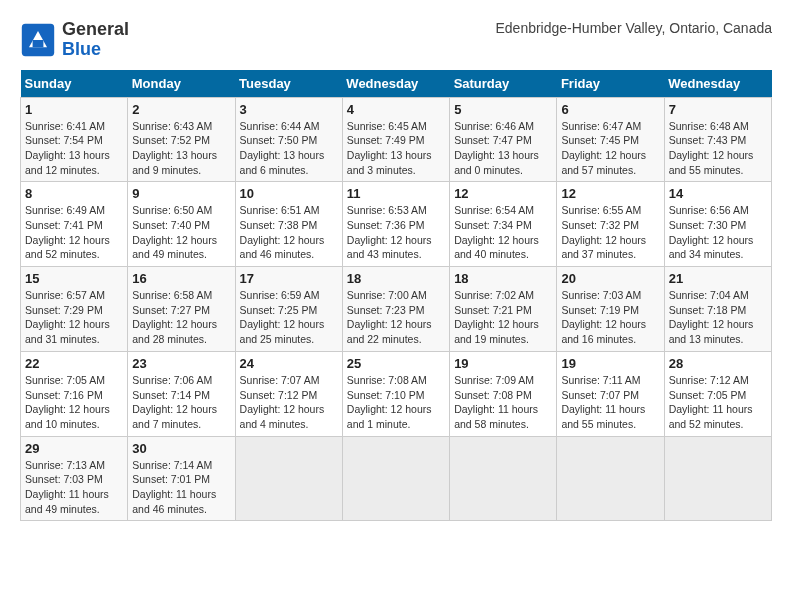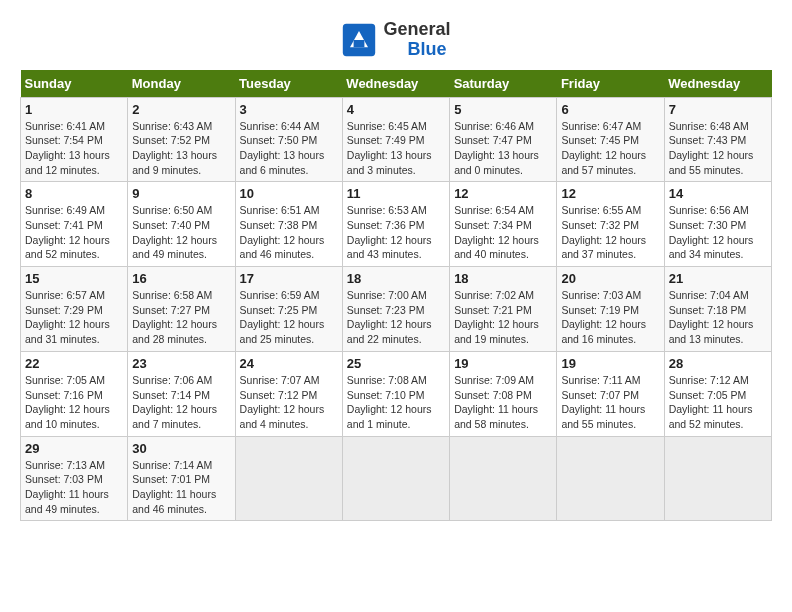--- a/index.html
+++ b/index.html
@@ -5,36 +5,36 @@
     * { box-sizing: border-box; margin: 0; padding: 0; }
     body {
       font-family: Arial, sans-serif;
       background: #fff;
       width: 792px;
       min-height: 612px;
       padding: 20px;
     }
     .header {
       display: flex;
-      justify-content: center;
+      justify-content: space-between;
       align-items: flex-start;
       margin-bottom: 10px;
     }
     .logo {
       display: flex;
       align-items: center;
       gap: 6px;
     }
     .logo-text {
       font-size: 18px;
       font-weight: bold;
       line-height: 1.1;
     }
     .logo-text .general { color: #333; }
-    .logo-text .blue { color: #1565c0; margin-left: 24px; }
+    .logo-text .blue { color: #1565c0; }
     .logo-icon {
       width: 36px;
       height: 36px;
     }
     .title-block {
       text-align: right;
     }
     .month-title {
       font-size: 36px;
       font-weight: normal;
@@ -43,21 +43,21 @@
     .location {
       font-size: 14px;
       color: #444;
     }
     table {
       width: 100%;
       border-collapse: collapse;
       font-size: 11px;
     }
     thead tr th {
-      background: #4d7c0f;
+      background: #0369a1;
       color: #fff;
       padding: 6px 4px;
       text-align: left;
       font-size: 13px;
       font-weight: bold;
     }
     tbody tr td {
       border: 1px solid #ccc;
       vertical-align: top;
       padding: 4px;
@@ -93,20 +93,21 @@
       <rect x="2" y="2" width="36" height="36" rx="4" fill="#1565c0"></rect>
       <polygon points="10,28 20,10 30,28" fill="white"></polygon>
       <rect x="14" y="20" width="12" height="8" fill="#1565c0"></rect>
     </svg>
     <div class="logo-text">
       <span class="general">General</span><br>
       <span class="blue">Blue</span>
     </div>
   </div>
   <div class="title-block">
+    <div class="location">Edenbridge-Humber Valley, Ontario, Canada</div>
   </div>
 </div>
 
 <table>
   <thead>
     <tr>
     <th>Sunday</th>
         <th>Monday</th>
         <th>Tuesday</th>
         <th>Wednesday</th>

